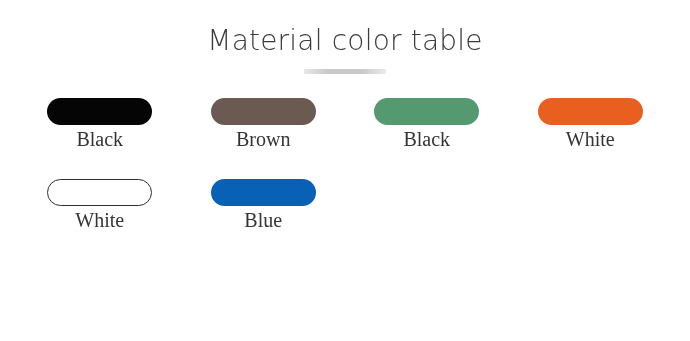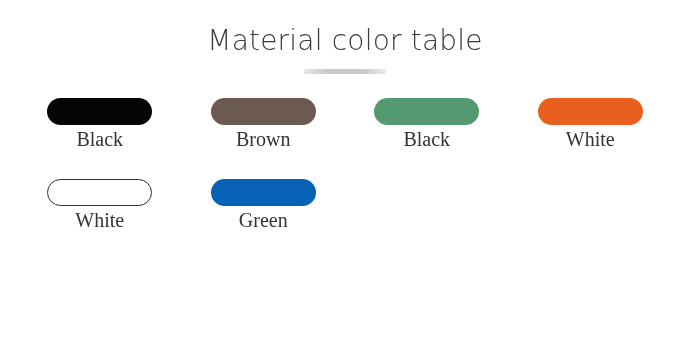--- a/index.html
+++ b/index.html
@@ -114,18 +114,18 @@
       <div class="swatch-label">White</div>
     </div>
 
     <div class="swatch-cell">
       <div class="swatch-chip outlined" style="background: rgb(255, 255, 255); border-color: rgb(46, 46, 46);"></div>
       <div class="swatch-label">White</div>
     </div>
 
     <div class="swatch-cell">
       <div class="swatch-chip" style="background: rgb(8, 97, 180);"></div>
-      <div class="swatch-label">Green</div>
+      <div class="swatch-label">Blue</div>
     </div>
 
 
   </div>
 </div>
 
 </body></html>

